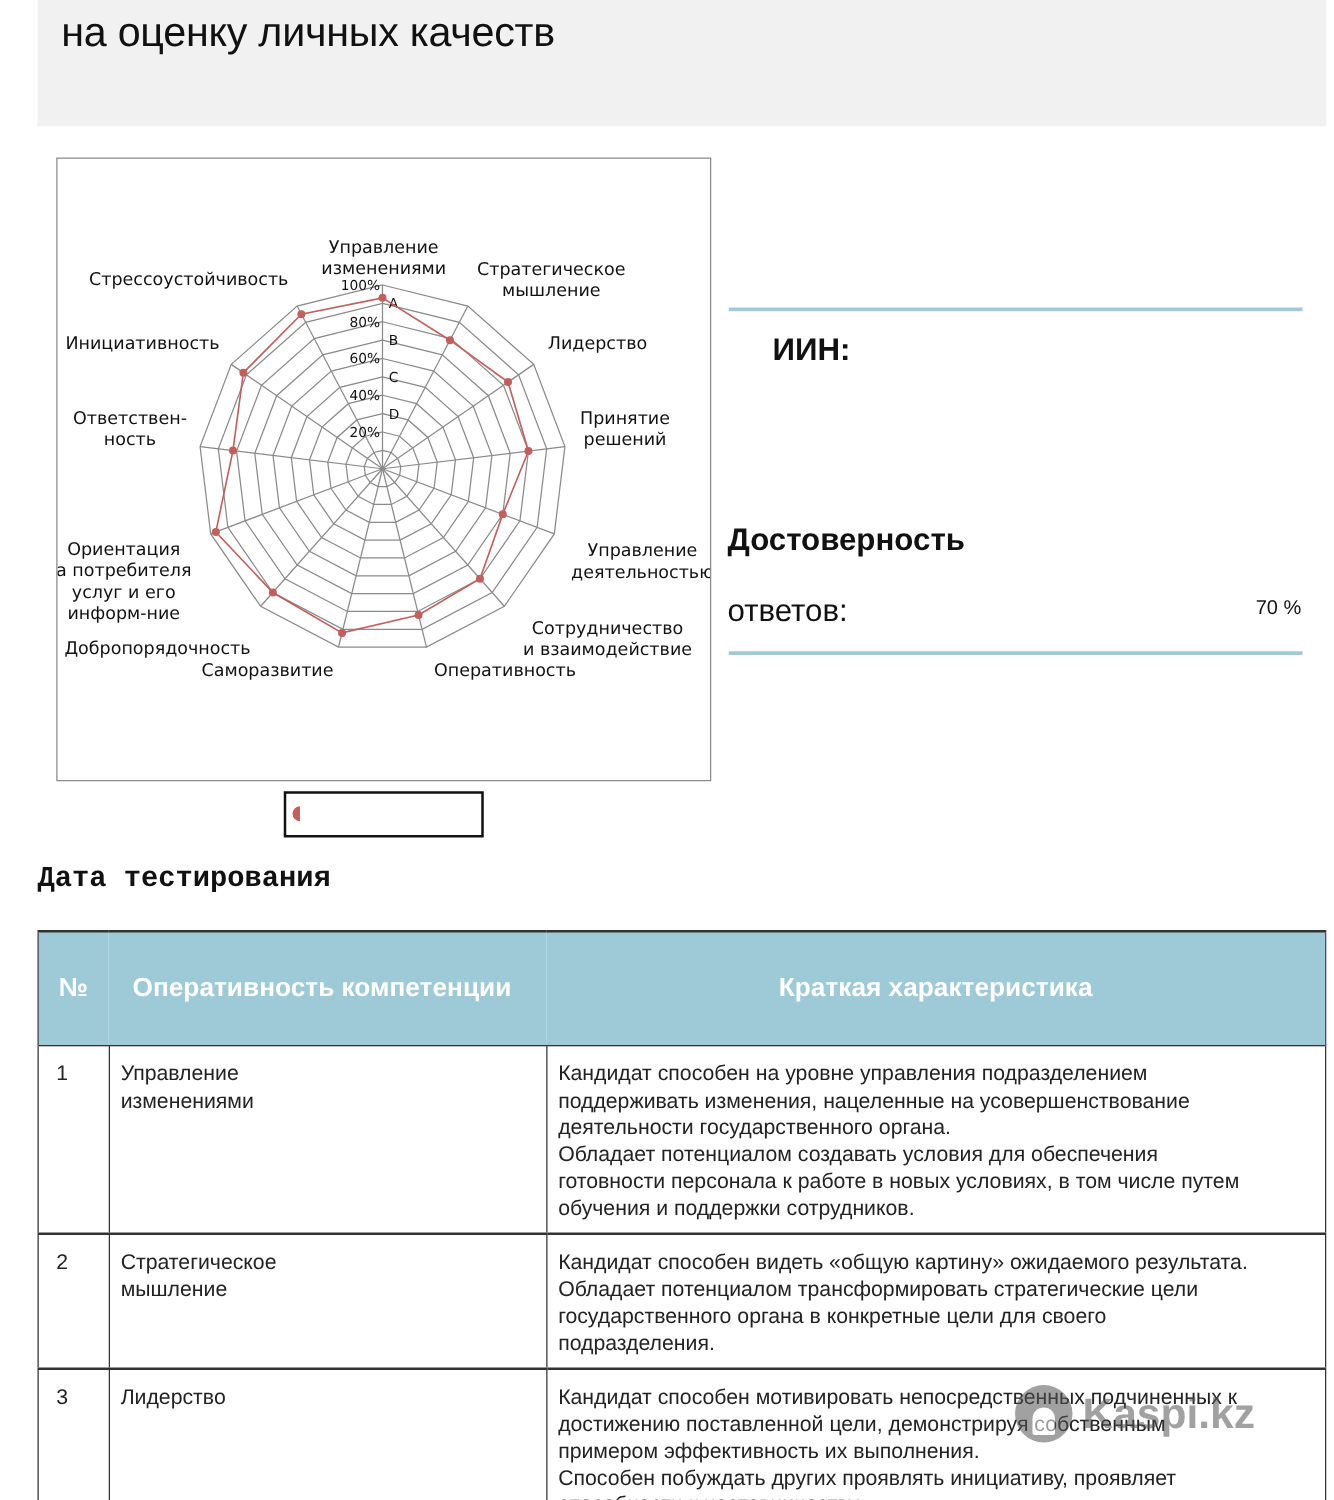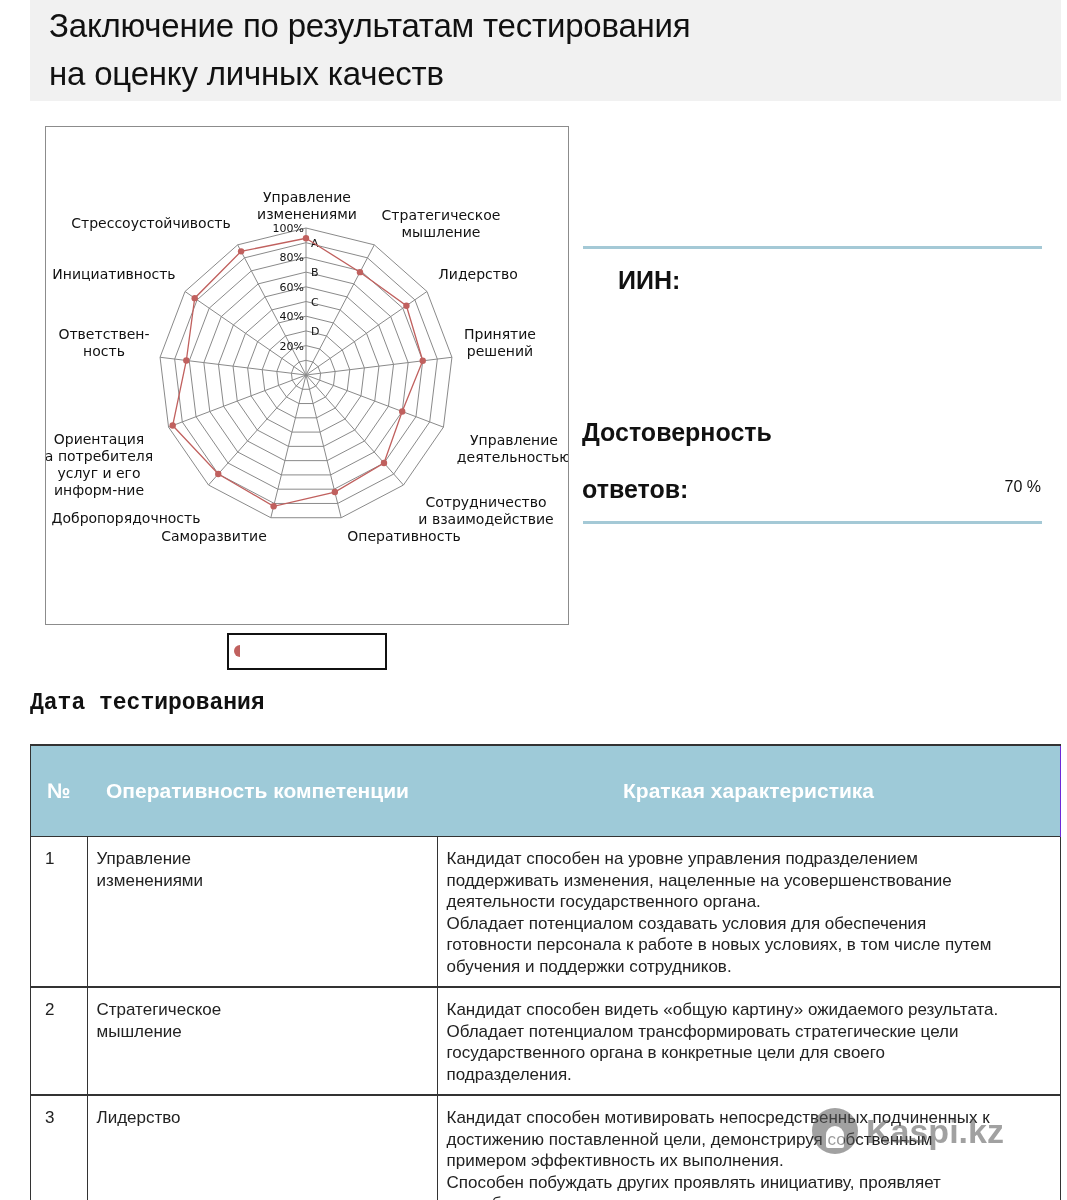--- a/index.html
+++ b/index.html
@@ -6,21 +6,21 @@
   body { width: 1067px; height: 1200px; position: relative; overflow: hidden; font-family: "Liberation Sans", sans-serif; color: #111; }
   .header-band { position: absolute; left: 30px; top: 0; width: 1031px; height: 101px; background: #f1f1f1; }
   .title { position: absolute; left: 49px; top: 2px; font-size: 33px; line-height: 48px; color: #111; font-family: "Liberation Sans", sans-serif; letter-spacing: -0.2px; }
   .chart-box { position: absolute; left: 45px; top: 126px; width: 522px; height: 497px; border: 1px solid #8c8c8c; background: #fff; }
   .chart-box svg { position: absolute; left: 0; top: 0; }
   .legend-box { position: absolute; left: 227px; top: 633px; width: 156px; height: 33px; border: 2px solid #111; background: #fff; }
   .legend-marker { position: absolute; left: 5px; top: 10px; width: 6px; height: 12px; background: #c0605e; border-radius: 6px 0 0 6px; }
   .info-line { position: absolute; left: 583px; width: 459px; height: 3px; background: #a4c9d6; }
   .iin-label { position: absolute; left: 618px; top: 266px; font-size: 25px; font-weight: bold; }
   .rel-label-1 { position: absolute; left: 582px; top: 418px; font-size: 25px; font-weight: bold; }
-  .rel-label-2 { position: absolute; left: 582px; top: 475px; font-size: 25px; font-weight: bold; }
+  .rel-label-2 { position: absolute; left: 582px; top: 475px; font-size: 25px; font-weight: normal; }
   .rel-value { position: absolute; right: 26px; top: 478px; font-size: 16px; }
   .date-label { position: absolute; left: 30px; top: 690px; font-size: 23px; font-weight: bold; font-family: Liberation Mono, monospace; }
   table.comp { position: absolute; left: 30px; top: 744px; width: 1031px; border-collapse: collapse; font-size: 17px; }
   table.comp th { background: #9ecad8; color: #ffffff; font-size: 21px; font-weight: bold; height: 90px; text-align: left; border-top: 2px solid #333; padding: 0; }
   table.comp th.num { padding-left: 16px; width: 40px; border-left: 1px solid #333; }
   table.comp th.name { padding-left: 19px; }
   table.comp th.desc { text-align: center; border-right: 1px solid #6d28d9; }
   table.comp td { border: 1px solid #333; vertical-align: top; padding: 11px 9px 9px 9px; line-height: 21.5px; color: #222; }
   table.comp tr.body-row + tr.body-row td { border-top: 2px solid #333; }
   table.comp td.num { width: 36px; text-align: center; padding-left: 0; padding-right: 18px; }
@@ -31,21 +31,20 @@
   .wm-logo::after { content: ""; position: absolute; left: 14px; top: 18px; width: 18px; height: 22px; background: #fff; border-radius: 9px 9px 2px 2px; }
   .wm-text { font-size: 34px; font-weight: bold; color: #555; margin-left: 8px; font-family: "Liberation Sans", sans-serif; }
   .axis-label { font-family: "DejaVu Sans", sans-serif; font-size: 14px; fill: #111; }
   .tick-label { font-family: "DejaVu Sans", sans-serif; font-size: 11px; fill: #111; }
 </style>
 </head>
 <body>
 
 <div class="header-band"></div>
 <div class="title">
-  <div>Заключение по результатам тестирования</div>
   <div>на оценку личных качеств</div>
 </div>
 
 <div class="chart-box">
   <svg id="radar" width="522" height="497">
       <polygon points="260,233.3 266.8314306290434,234.98379642289783 272.0978628286367,239.64944822305202 274.5928204492414,246.22811080024675 273.7447387674756,253.21269183952526 269.74790307613966,259.0031079981152 263.5179402650271,262.272844716163 256.4820597349729,262.272844716163 250.2520969238603,259.0031079981152 246.2552612325244,253.21269183952526 245.4071795507586,246.22811080024675 247.90213717136325,239.64944822305202 253.16856937095662,234.98379642289783" fill="none" stroke="#8a8a8a" stroke-width="1"></polygon>
       <polygon points="260,218.6 273.6628612580868,221.96759284579562 284.1957256572735,231.298896446104 289.1856408984828,244.4562216004935 287.4894775349512,258.4253836790505 279.4958061522794,270.00621599623037 267.0358805300542,276.54568943232596 252.9641194699458,276.54568943232596 240.50419384772061,270.00621599623037 232.5105224650488,258.4253836790505 230.81435910151723,244.4562216004935 235.80427434272647,231.29889644610404 246.3371387419132,221.96759284579562" fill="none" stroke="#8a8a8a" stroke-width="1"></polygon>
       <polygon points="260,203.9 280.4942918871302,208.95138926869345 296.2935884859103,222.94834466915603 303.7784613477242,242.68433240074026 301.2342163024268,263.6380755185758 289.24370922841905,281.00932399434555 270.55382079508126,290.8185341484889 249.4461792049187,290.8185341484889 230.75629077158095,281.00932399434555 218.76578369757323,263.6380755185758 216.22153865227583,242.68433240074023 223.70641151408972,222.94834466915606 239.50570811286983,208.95138926869345" fill="none" stroke="#8a8a8a" stroke-width="1"></polygon>
       <polygon points="260,189.2 287.3257225161736,195.93518569159124 308.391451314547,214.59779289220805 318.37128179696555,240.912443200987 314.9789550699024,268.8507673581011 298.99161230455877,292.01243199246073 274.0717610601084,305.09137886465186 245.92823893989163,305.09137886465186 221.00838769544126,292.01243199246073 205.02104493009762,268.8507673581011 201.62871820303442,240.91244320098698 211.60854868545297,214.59779289220808 232.67427748382642,195.93518569159124" fill="none" stroke="#8a8a8a" stroke-width="1"></polygon>
       <polygon points="260,174.5 294.15715314521697,182.91898211448907 320.4893141431837,206.24724111526004 332.96410224620695,239.14055400123377 328.723693837378,274.06345919762634 308.73951538069844,303.0155399905759 277.5897013251355,319.36422358081484 242.41029867486452,319.36422358081484 211.26048461930156,303.0155399905759 191.276306162622,274.0634591976264 187.03589775379305,239.14055400123374 199.51068585681622,206.24724111526012 225.84284685478303,182.91898211448907" fill="none" stroke="#8a8a8a" stroke-width="1"></polygon>

